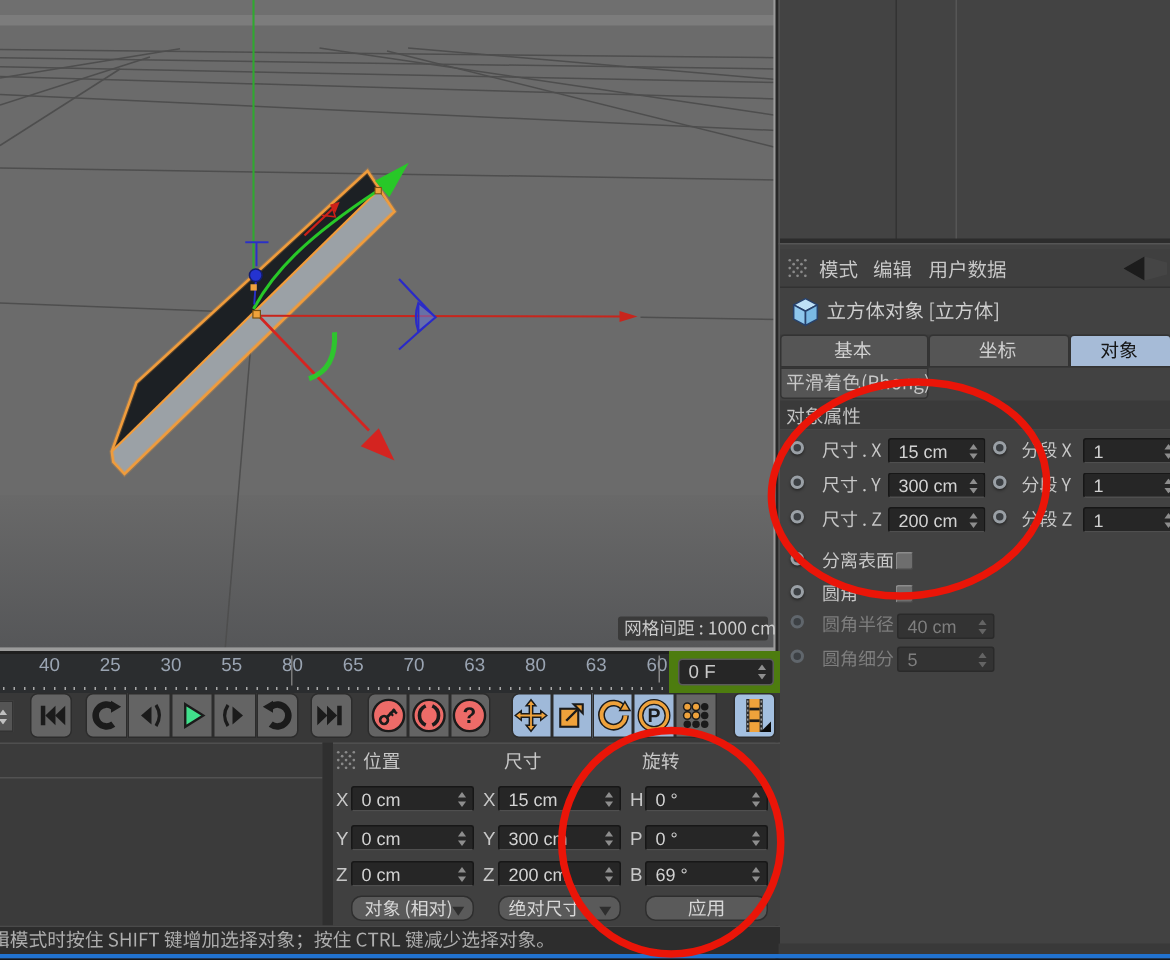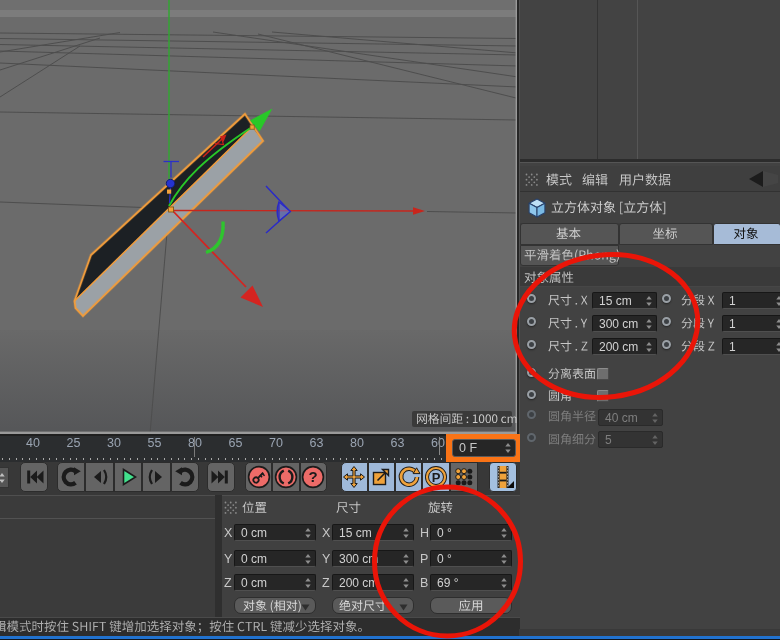--- a/index.html
+++ b/index.html
@@ -22,21 +22,21 @@
 .ibox{position:absolute;background:#262626;border:1px solid #171717;border-bottom-color:#4f4f4f;border-radius:2px;color:#d2d2d2;font-size:12px}
 .ibox span{position:absolute;left:6px;top:1.2px}
 .ibox .sp{position:absolute;right:4px;top:3px}
 .ibox.dim{background:#333;border-color:#2a2a2a;color:#7e7e7e}
 .chk{position:absolute;width:12px;height:12px;background:#6e6e6e;border:1px solid #4a4a4a;border-top-color:#8c8c8c;border-left-color:#8c8c8c;border-radius:2px}
 #ruler{position:absolute;left:0;top:434px;width:446px;height:28px;background:#2B2D2F;border-top:2px solid #1f1f1f;color:#9aa4b2;font-size:12.5px}
 #ruler span{position:absolute;top:0;transform:translateX(-50%)}
 .tick{position:absolute;top:21.5px;width:1.3px;height:2.2px;background:#a8a8a8}
 #rulend{position:absolute;left:439px;top:1px;width:1px;height:18px;background:#888}
 #rul60{position:absolute;left:193.5px;top:1px;width:1px;height:20px;background:#7a7a7a}
-#rulerR{position:absolute;left:446px;top:434px;width:74px;height:28px;background:#f97316}
+#rulerR{position:absolute;left:446px;top:434px;width:74px;height:28px;background:#4d7c0f}
 #f0{position:absolute;left:6px;top:5px;width:64px;height:18px;background:#262626;border:1px solid #5a5a5a;border-radius:3px;color:#c8c8c8;font-size:12.5px}
 #f0 span{position:absolute;left:6px;top:1px}
 #f0 .sp{position:absolute;right:4px;top:2.5px}
 #transport{position:absolute;left:0;top:462px;width:520px;height:33px;background:#383838}
 .tb{position:absolute;top:0;height:30px;background:#646464;border:1.5px solid #2c2c2c;display:flex;align-items:center;justify-content:center}
 .tb.alone{border-radius:5px}
 .tb.ing{border-radius:0;border-left-width:0.75px;border-right-width:0.75px}
 .tb.rl{border-radius:5px 0 0 5px;border-left-width:1.5px}
 .tb.rr{border-radius:0 5px 5px 0;border-right-width:1.5px}
 .tb.blue{background:#9FB9D9}

